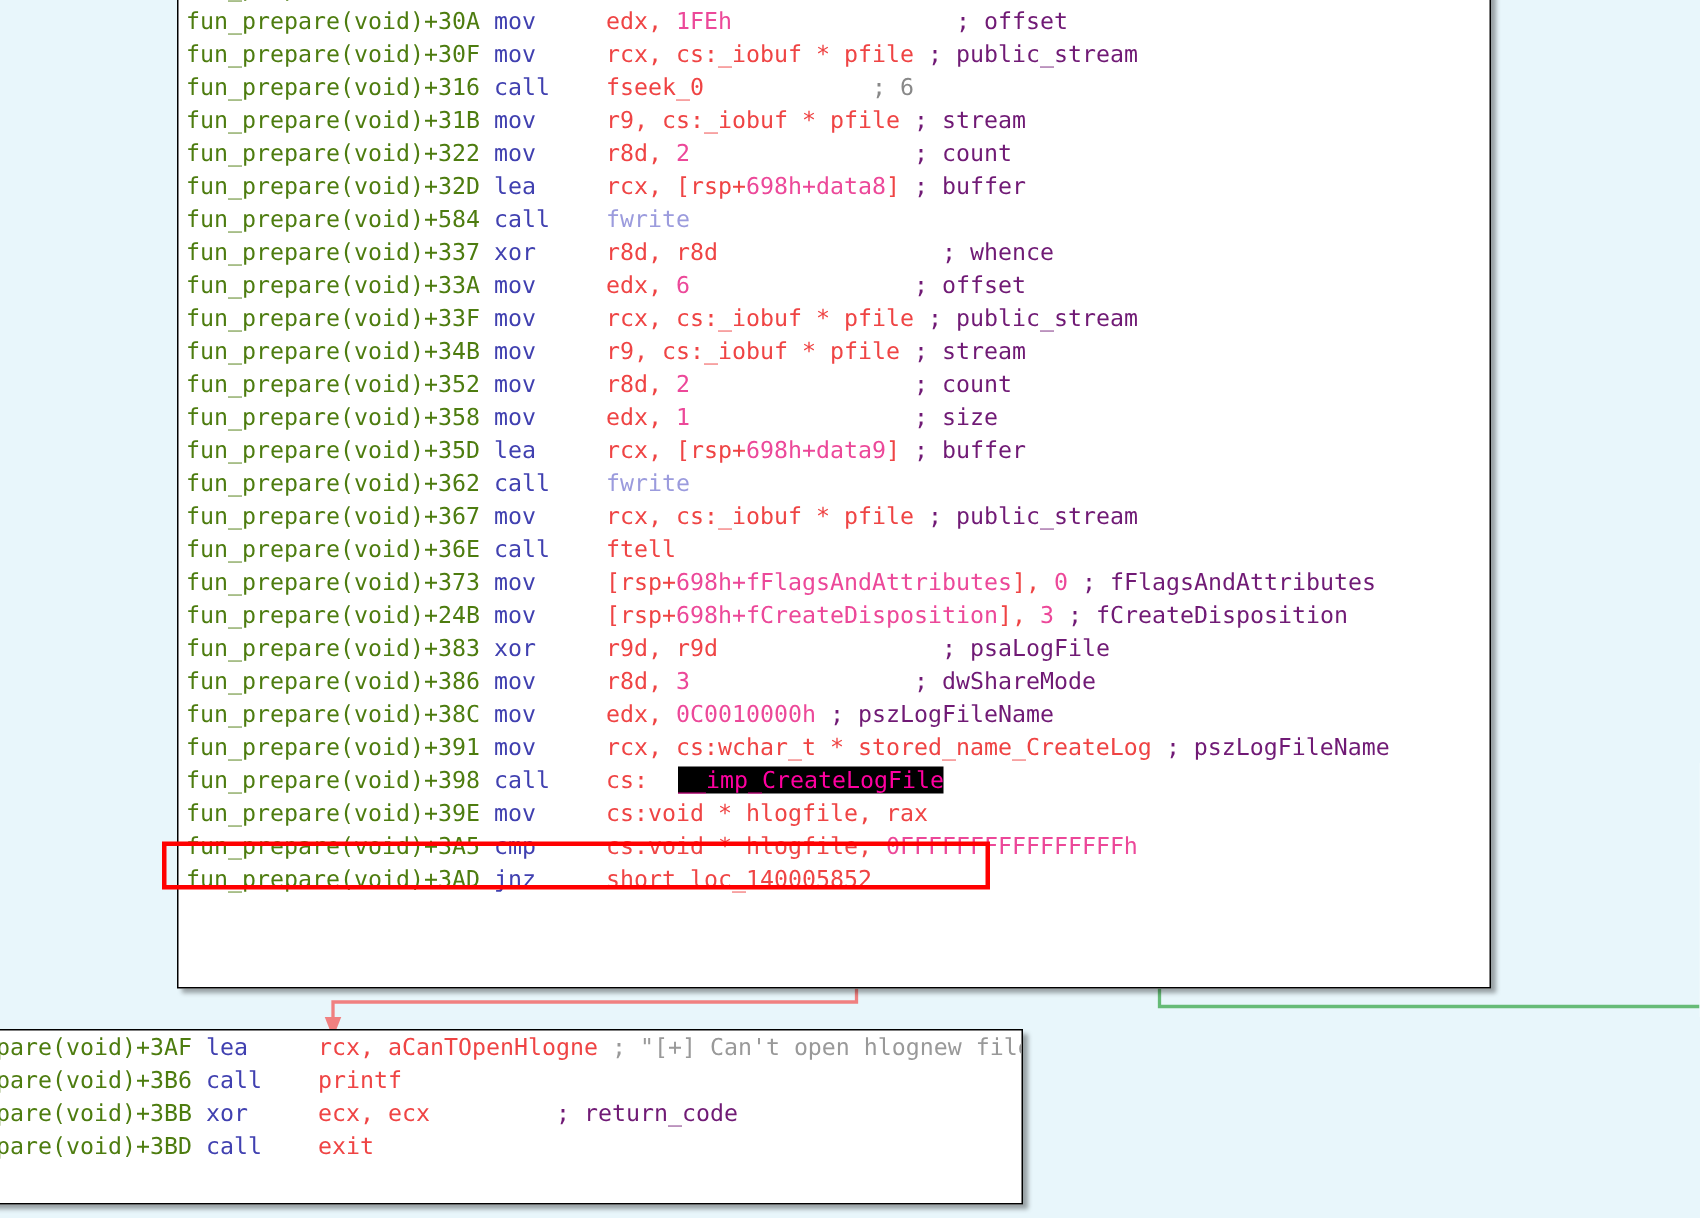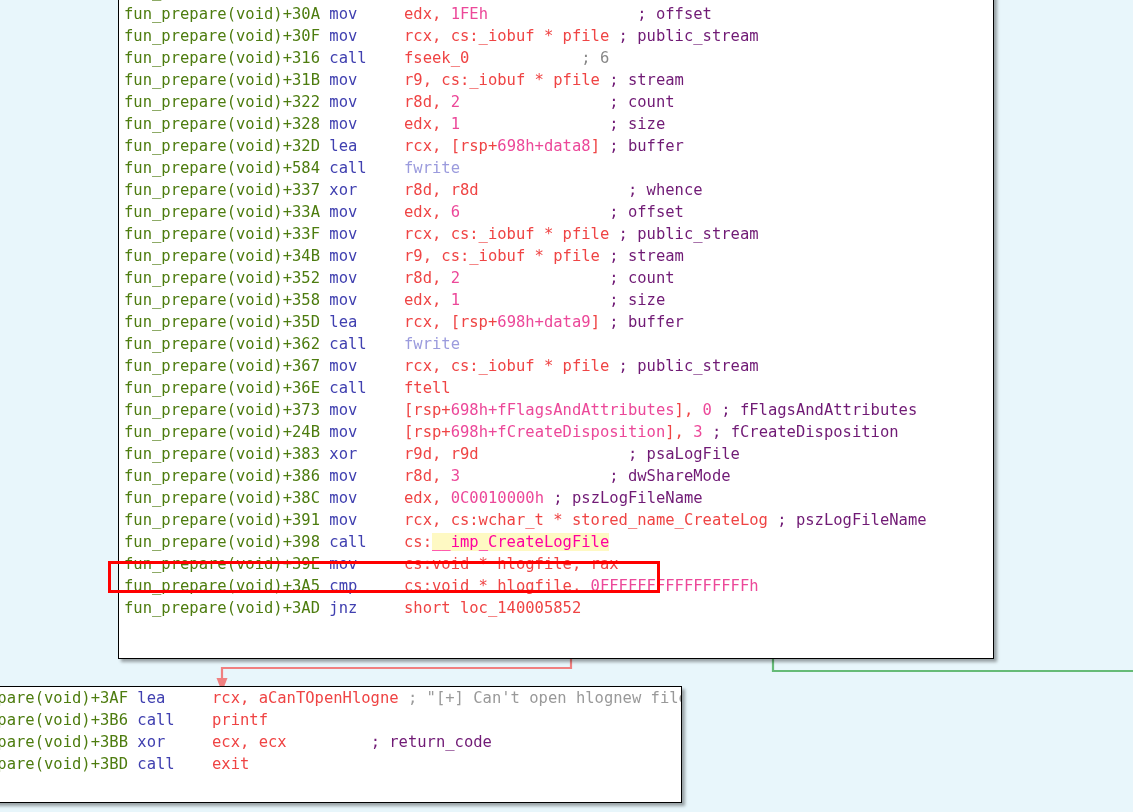--- a/index.html
+++ b/index.html
@@ -74,21 +74,21 @@
   .cmt   { color: #701a75; }
   
   .lib   { color: #9b9bdd; }
   
   .str   { color: #999999; }
   
   .graynum { color: #888888; }
   
   .imp   { color: #ff00a0; }
   
-  .hl    { background: #fef9c3; }
+  .hl    { background: #000000; margin-left: 20px; }
 
   
   #red-box {
     position: absolute;
     left: 108px;
     top: 561px;
     width: 552px;
     height: 32px;
     border: 3px solid #ff0000;
     box-sizing: border-box;
@@ -120,21 +120,20 @@
   </svg>
 
   <div class="block" id="block-main">
     <div class="code" id="code-main">
         <div class="line"><span class="addr">fun_prepare(void)+307 </span><span class="mn">xor     </span><span class="op">r8d, r8d</span><span>                </span><span class="cmt">; whence</span></div>
         <div class="line"><span class="addr">fun_prepare(void)+30A </span><span class="mn">mov     </span><span class="op">edx, </span><span class="num">1FEh</span><span>                </span><span class="cmt">; offset</span></div>
         <div class="line"><span class="addr">fun_prepare(void)+30F </span><span class="mn">mov     </span><span class="op">rcx, cs:_iobuf * pfile </span><span class="cmt">; public_stream</span></div>
         <div class="line"><span class="addr">fun_prepare(void)+316 </span><span class="mn">call    </span><span class="op">fseek_0</span><span>            </span><span class="graynum">; 6</span></div>
         <div class="line"><span class="addr">fun_prepare(void)+31B </span><span class="mn">mov     </span><span class="op">r9, cs:_iobuf * pfile </span><span class="cmt">; stream</span></div>
         <div class="line"><span class="addr">fun_prepare(void)+322 </span><span class="mn">mov     </span><span class="op">r8d, </span><span class="num">2</span><span>                </span><span class="cmt">; count</span></div>
-        <div class="line"><span class="addr">fun_prepare(void)+328 </span><span class="mn">mov     </span><span class="op">edx, </span><span class="num">1</span><span>                </span><span class="cmt">; size</span></div>
         <div class="line"><span class="addr">fun_prepare(void)+32D </span><span class="mn">lea     </span><span class="op">rcx, [rsp+</span><span class="num">698h+data8</span><span class="op">] </span><span class="cmt">; buffer</span></div>
         <div class="line"><span class="addr">fun_prepare(void)+584 </span><span class="mn">call    </span><span class="lib">fwrite</span></div>
         <div class="line"><span class="addr">fun_prepare(void)+337 </span><span class="mn">xor     </span><span class="op">r8d, r8d</span><span>                </span><span class="cmt">; whence</span></div>
         <div class="line"><span class="addr">fun_prepare(void)+33A </span><span class="mn">mov     </span><span class="op">edx, </span><span class="num">6</span><span>                </span><span class="cmt">; offset</span></div>
         <div class="line"><span class="addr">fun_prepare(void)+33F </span><span class="mn">mov     </span><span class="op">rcx, cs:_iobuf * pfile </span><span class="cmt">; public_stream</span></div>
         <div class="line"><span class="addr">fun_prepare(void)+34B </span><span class="mn">mov     </span><span class="op">r9, cs:_iobuf * pfile </span><span class="cmt">; stream</span></div>
         <div class="line"><span class="addr">fun_prepare(void)+352 </span><span class="mn">mov     </span><span class="op">r8d, </span><span class="num">2</span><span>                </span><span class="cmt">; count</span></div>
         <div class="line"><span class="addr">fun_prepare(void)+358 </span><span class="mn">mov     </span><span class="op">edx, </span><span class="num">1</span><span>                </span><span class="cmt">; size</span></div>
         <div class="line"><span class="addr">fun_prepare(void)+35D </span><span class="mn">lea     </span><span class="op">rcx, [rsp+</span><span class="num">698h+data9</span><span class="op">] </span><span class="cmt">; buffer</span></div>
         <div class="line"><span class="addr">fun_prepare(void)+362 </span><span class="mn">call    </span><span class="lib">fwrite</span></div>

